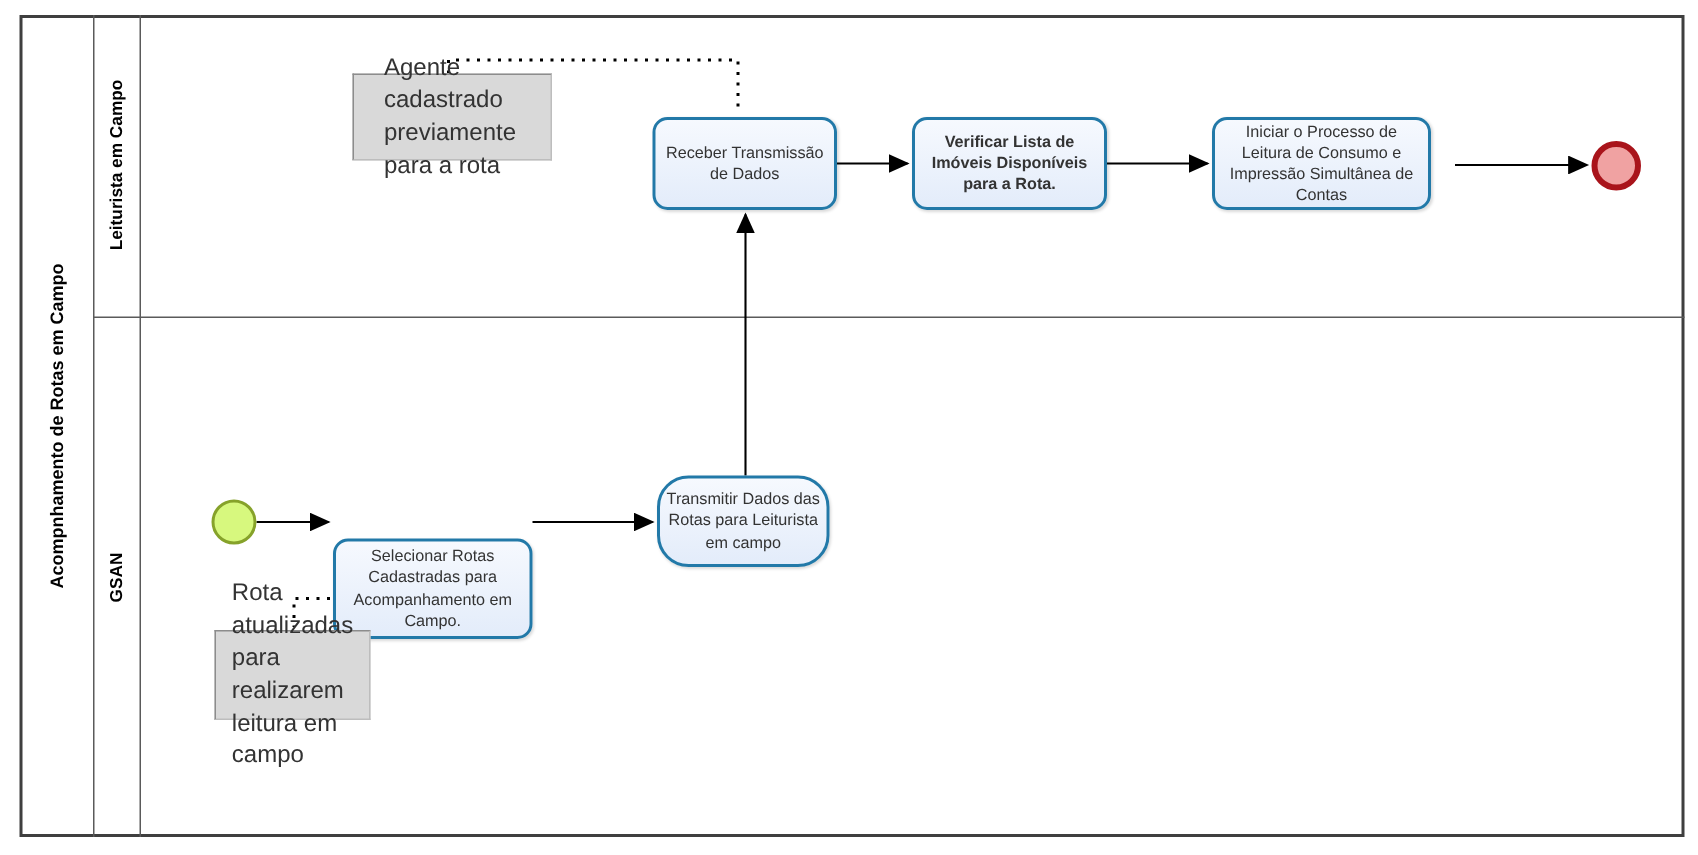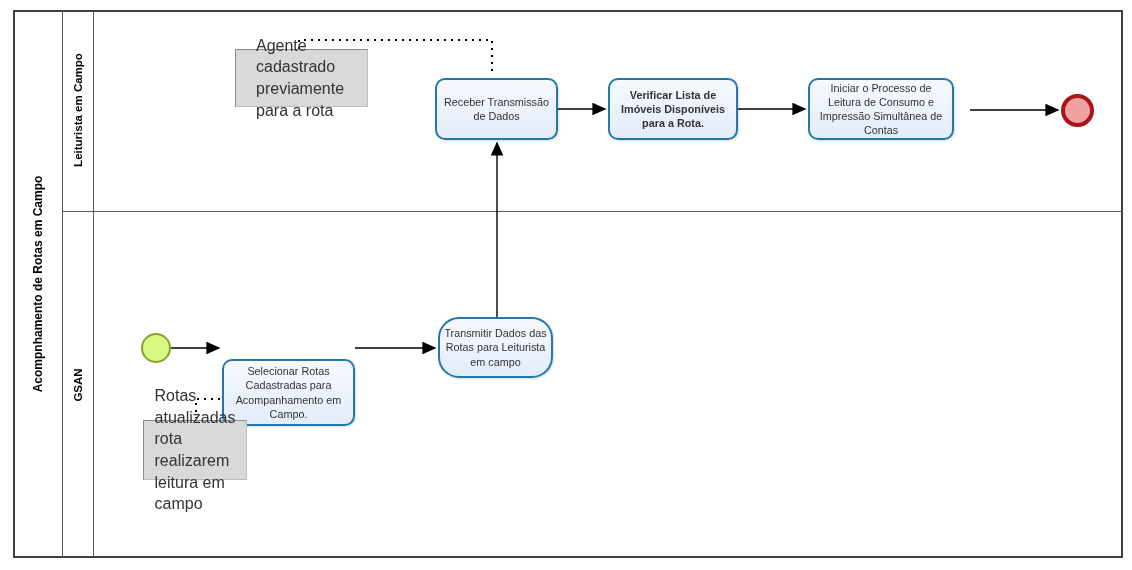--- a/index.html
+++ b/index.html
@@ -122,15 +122,15 @@
   <div class="event event-end"></div>
 
   <div class="task" style="left:435px; top:78px; width:123px; height:62px;">Receber Transmissão de Dados</div>
   <div class="task" style="left:608px; top:78px; width:130px; height:62px;font-weight:bold;">Verificar Lista de Imóveis Disponíveis para a Rota.</div>
   <div class="task" style="left:808px; top:78px; width:146px; height:62px;">Iniciar o Processo de Leitura de Consumo e Impressão Simultânea de Contas</div>
 
   <div class="task" style="left:222px; top:315px; width:133px; height:67px;margin-top:44px;">Selecionar Rotas Cadastradas para Acompanhamento em Campo.</div>
   <div class="task" style="left:438px; top:317px; width:115px; height:61px;border-radius:21px;">Transmitir Dados das Rotas para Leiturista em campo</div>
 
   <div class="annotation" style="left:235px; top:49px; width:133px; height:58px;">Agente cadastrado previamente para a rota</div>
-  <div class="annotation" style="left:143px; top:420px; width:104px; height:60px;">Rotas atualizadas rota realizarem leitura em campo</div>
+  <div class="annotation" style="left:143px; top:420px; width:104px; height:60px;">Rota atualizadas para realizarem leitura em campo</div>
 
 </div>
 
 </body></html>

